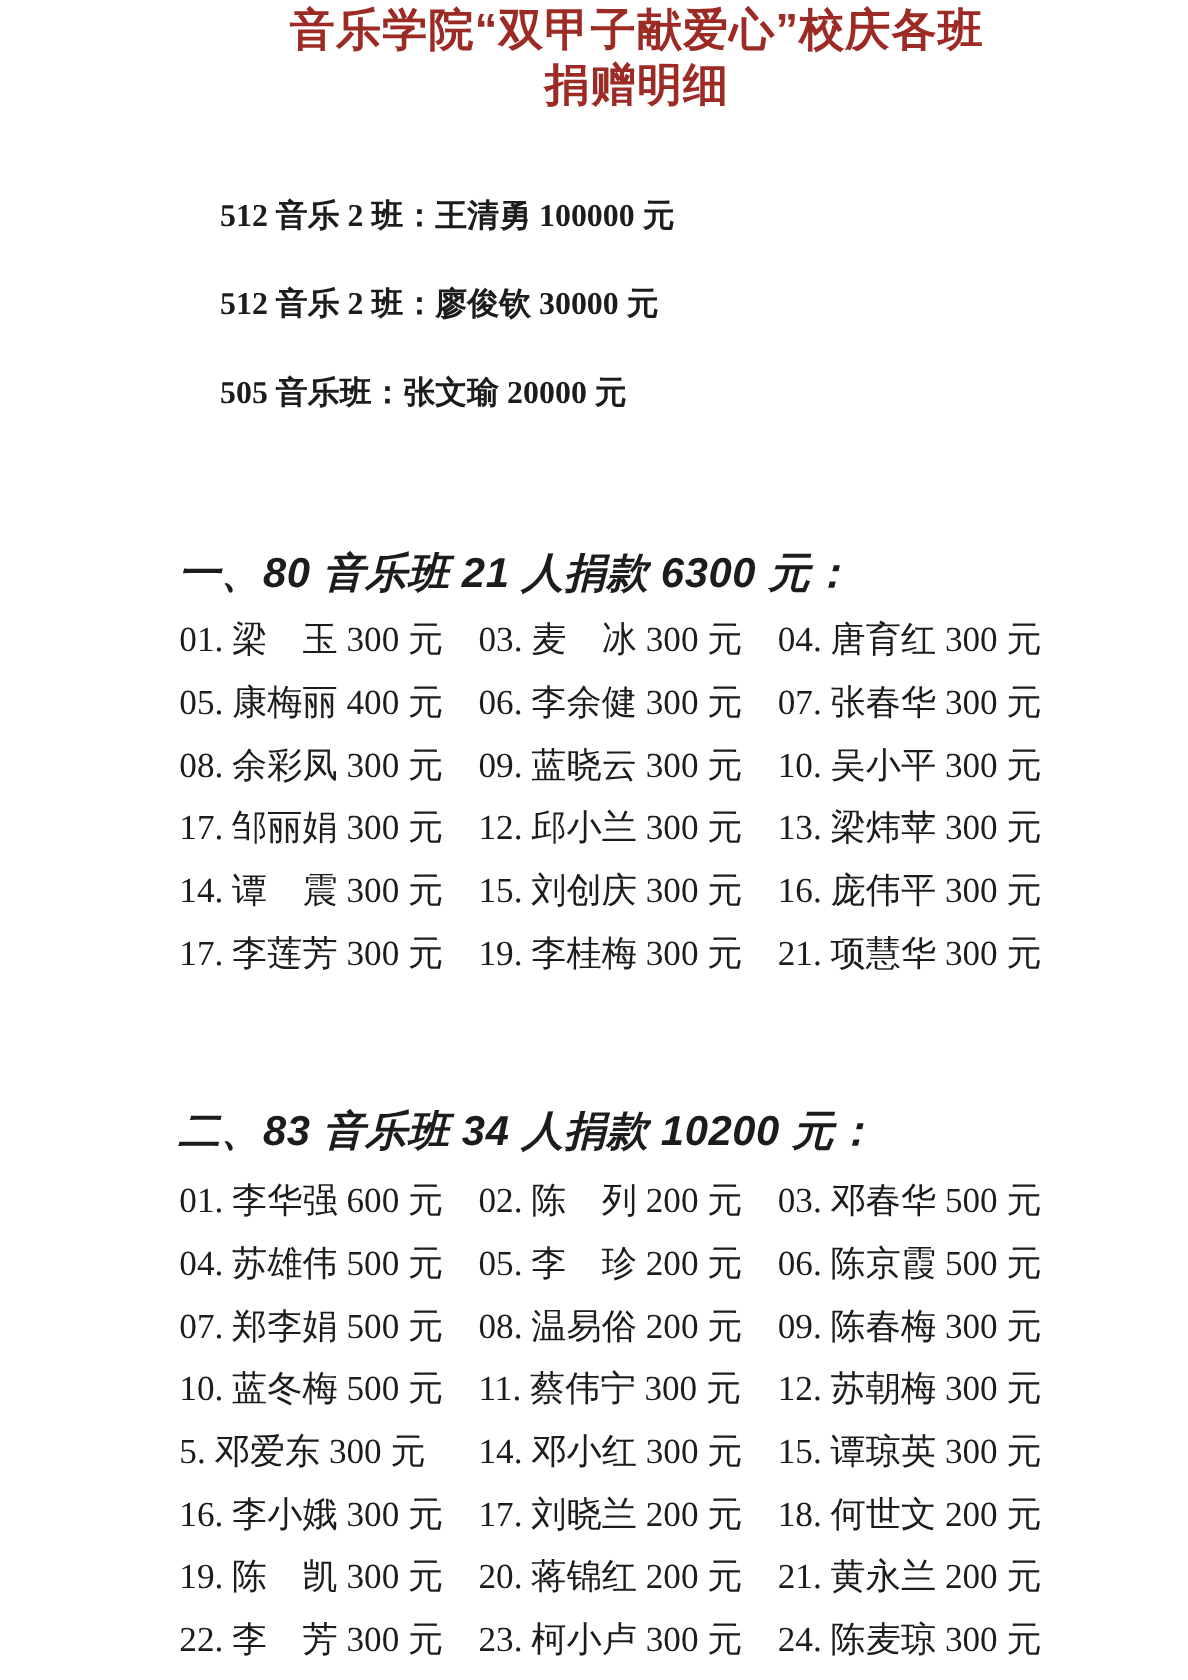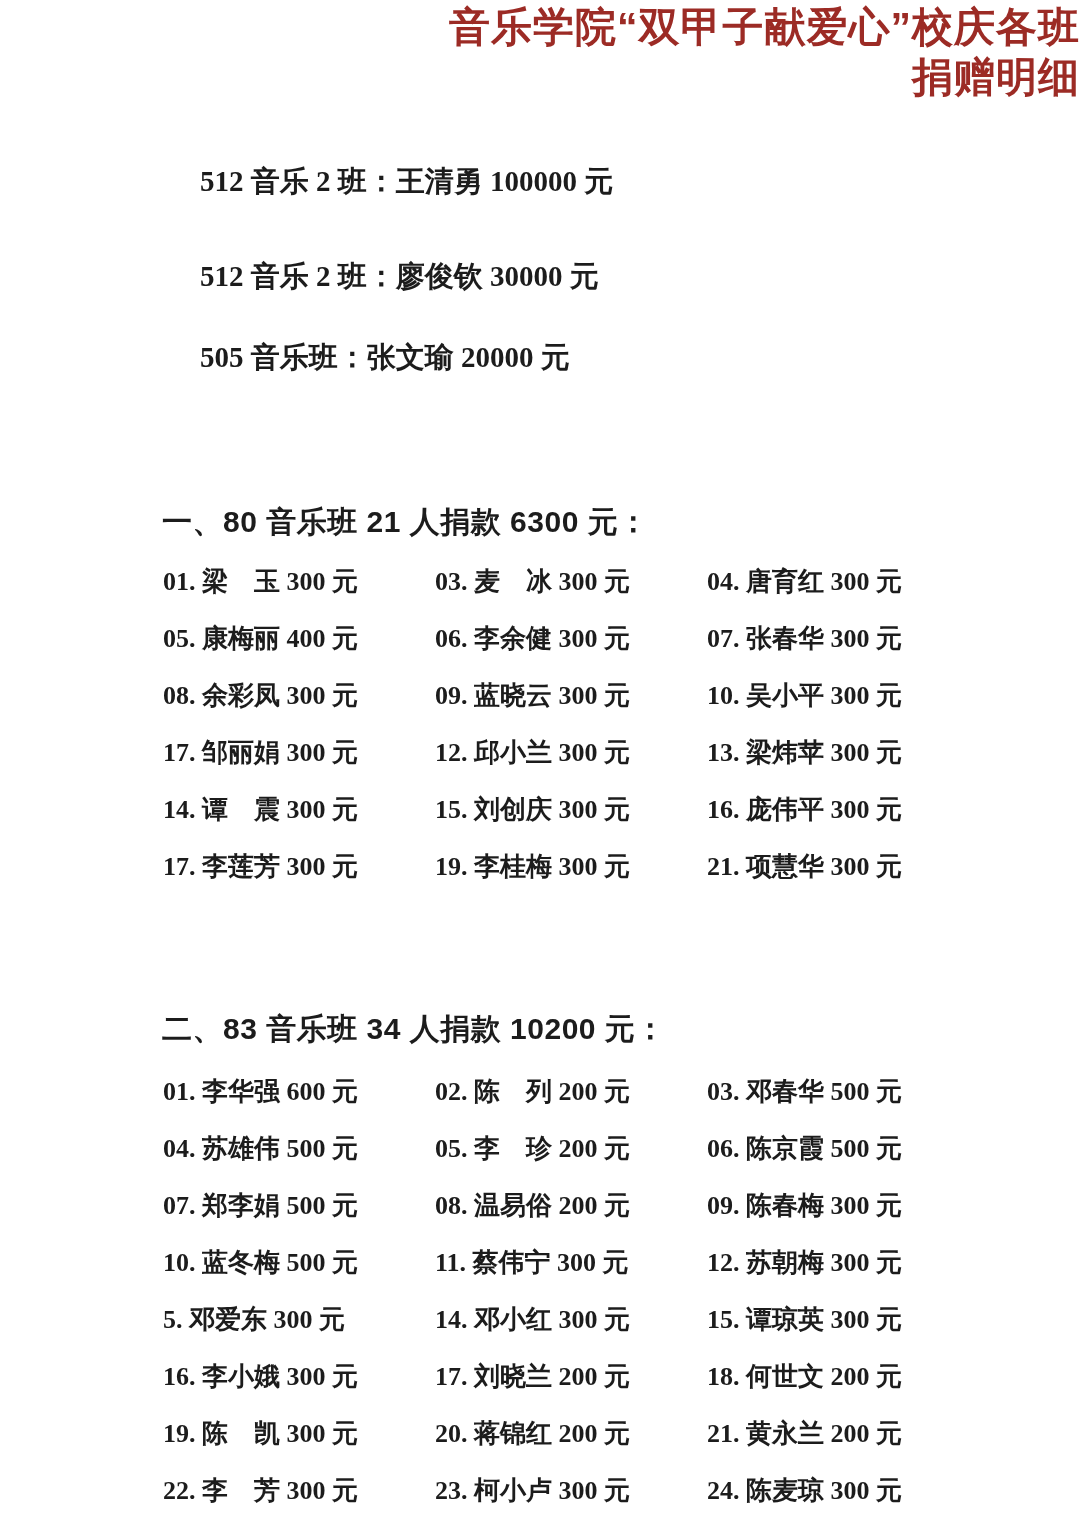--- a/index.html
+++ b/index.html
@@ -14,65 +14,65 @@
     overflow: hidden;
     font-family: "Liberation Serif", "DejaVu Serif", serif;
     color: #1c1c1c;
   }
   .doc-title {
     position: absolute;
     top: 2px;
     left: 0;
     width: 1002px;
     padding-left: 78px;
-    text-align: right;
+    text-align: center;
     font-family: "Liberation Sans", "DejaVu Sans", sans-serif;
     font-weight: bold;
     font-size: 41px;
     line-height: 50px;
     color: #9c2b25;
     letter-spacing: 1px;
   }
   .intro-line {
     position: absolute;
     left: 200px;
     font-size: 29px;
     line-height: 31px;
     font-weight: bold;
     white-space: pre;
   }
-  #intro-0 { top: 166px; text-align: center; }
+  #intro-0 { top: 181px; text-align: center; }
   #intro-1 { top: 261px; }
   #intro-2 { top: 342px; }
   .section-heading {
     position: absolute;
     left: 162px;
     font-family: "Liberation Sans", "DejaVu Sans", sans-serif;
     font-weight: bold;
-    font-size: 30px;
+    font-size: 38px;
     line-height: 32px;
     white-space: pre;
     letter-spacing: 0.5px;
+    font-style: italic;
   }
   #section-heading-1 { top: 506px; }
   #section-heading-2 { top: 1013px; }
   .entry-grid {
     position: absolute;
     left: 163px;
     display: grid;
     grid-template-columns: 272px 272px 273px;
     grid-auto-rows: 57px;
   }
   #entry-grid-1 { top: 566px; }
   #entry-grid-2 { top: 1076px; }
   .entry {
-    font-size: 26px;
+    font-size: 32px;
     line-height: 31px;
     white-space: pre;
-    font-weight: bold;
   }
 </style>
 </head>
 <body>
 
 <div>
 
   <div class="doc-title">
     <div>音乐学院“双甲子献爱心”校庆各班</div>
     <div>捐赠明细</div>

